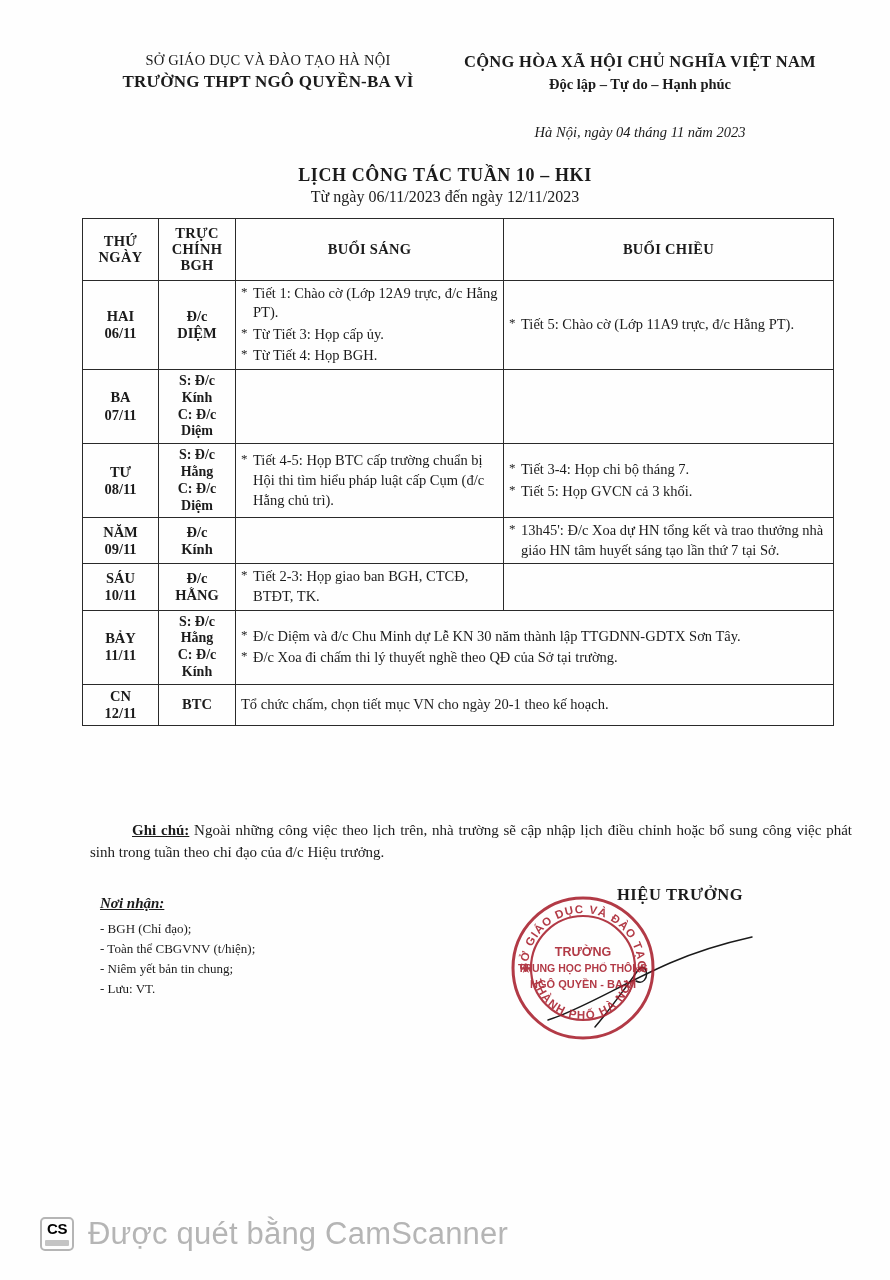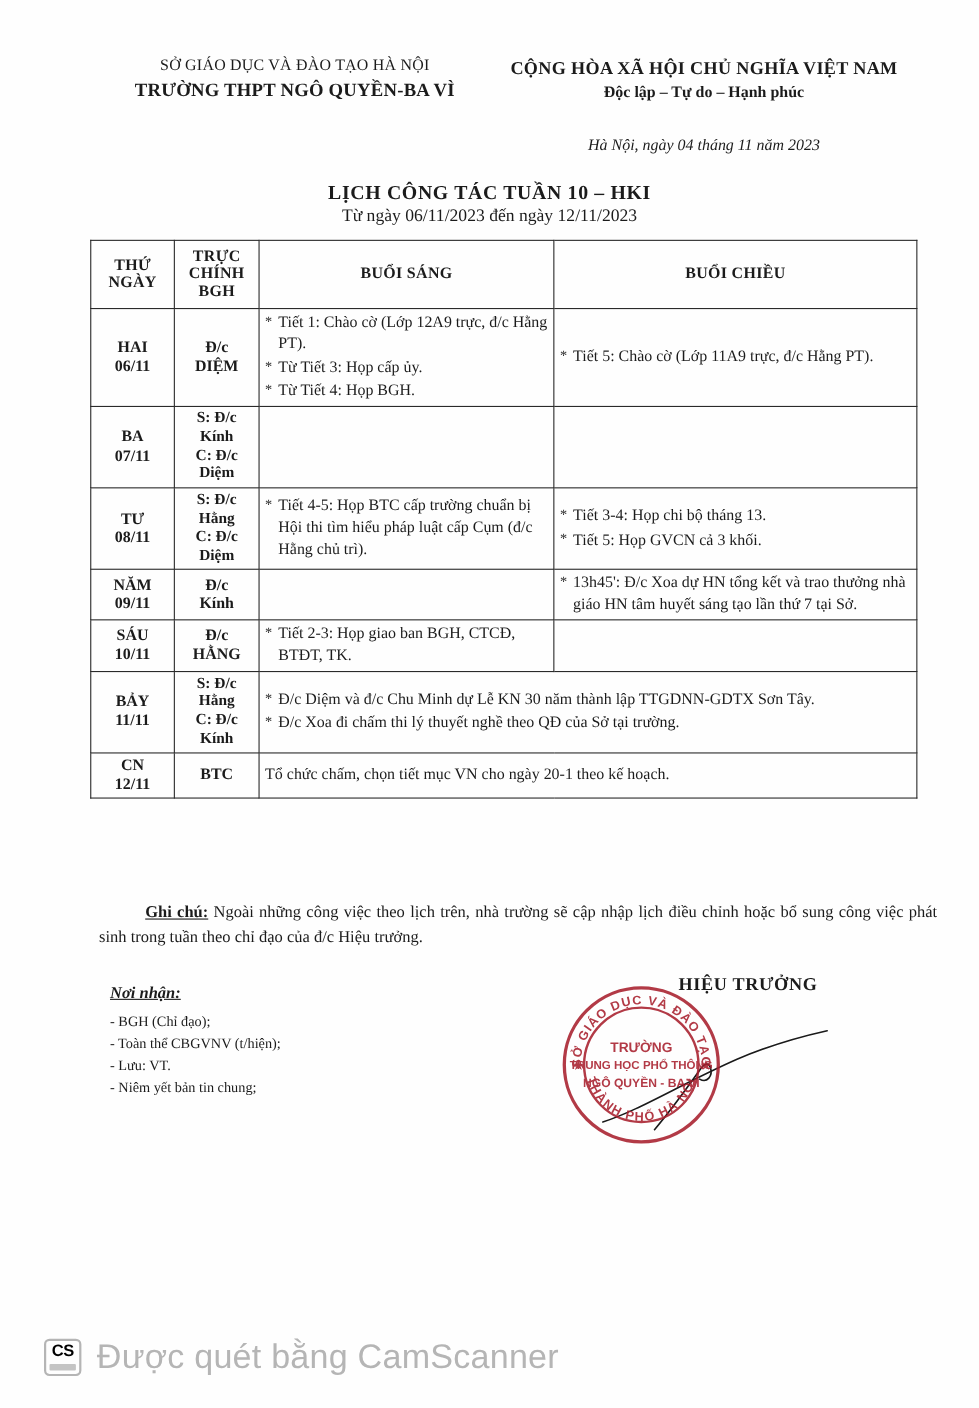--- a/index.html
+++ b/index.html
@@ -362,21 +362,21 @@
             <td class="duty multi">
               <div>S: Đ/c</div>
               <div>Hằng</div>
               <div>C: Đ/c</div>
               <div>Diệm</div>
             </td>
             <td class="body">
               <div class="ev"><span class="star">*</span><span>Tiết 4-5: Họp BTC cấp trường chuẩn bị Hội thi tìm hiểu pháp luật cấp Cụm (đ/c Hằng chủ trì).</span></div>
             </td>
             <td class="body">
-              <div class="ev"><span class="star">*</span><span>Tiết 3-4: Họp chi bộ tháng 13.</span></div>
+              <div class="ev"><span class="star">*</span><span>Tiết 3-4: Họp chi bộ tháng 7.</span></div>
               <div class="ev"><span class="star">*</span><span>Tiết 5: Họp GVCN cả 3 khối.</span></div>
             </td>
           </tr>
           <tr>
             <td class="day">
               <div>NĂM</div>
               <div>09/11</div>
             </td>
             <td class="duty">
               <div>Đ/c</div>
@@ -435,22 +435,22 @@
 
   <div class="note note-indent">
     <span class="lbl">Ghi chú:</span><span> Ngoài những công việc theo lịch trên, nhà trường sẽ cập nhập lịch điều chỉnh hoặc bổ sung công việc phát sinh trong tuần theo chỉ đạo của đ/c Hiệu trưởng.</span>
   </div>
 
   <div class="recipients">
     <div class="recip-title">Nơi nhận:</div>
     <div>
         <div class="recip-item">- BGH (Chỉ đạo);</div>
         <div class="recip-item">- Toàn thể CBGVNV (t/hiện);</div>
+        <div class="recip-item">- Niêm yết bản tin chung;</div>
         <div class="recip-item">- Lưu: VT.</div>
-        <div class="recip-item">- Niêm yết bản tin chung;</div>
       </div>
   </div>
 
   <svg class="stamp" viewBox="0 0 150 150">
     <defs>
       <path id="arcTop" d="M 20 75 A 55 55 0 0 1 130 75"></path>
       <path id="arcBot" d="M 24 75 A 51 51 0 0 0 126 75"></path>
     </defs>
     <circle cx="75" cy="75" r="70" fill="none" stroke="#a81f2d" stroke-width="3"></circle>
     <circle cx="75" cy="75" r="52" fill="none" stroke="#a81f2d" stroke-width="2.2"></circle>

